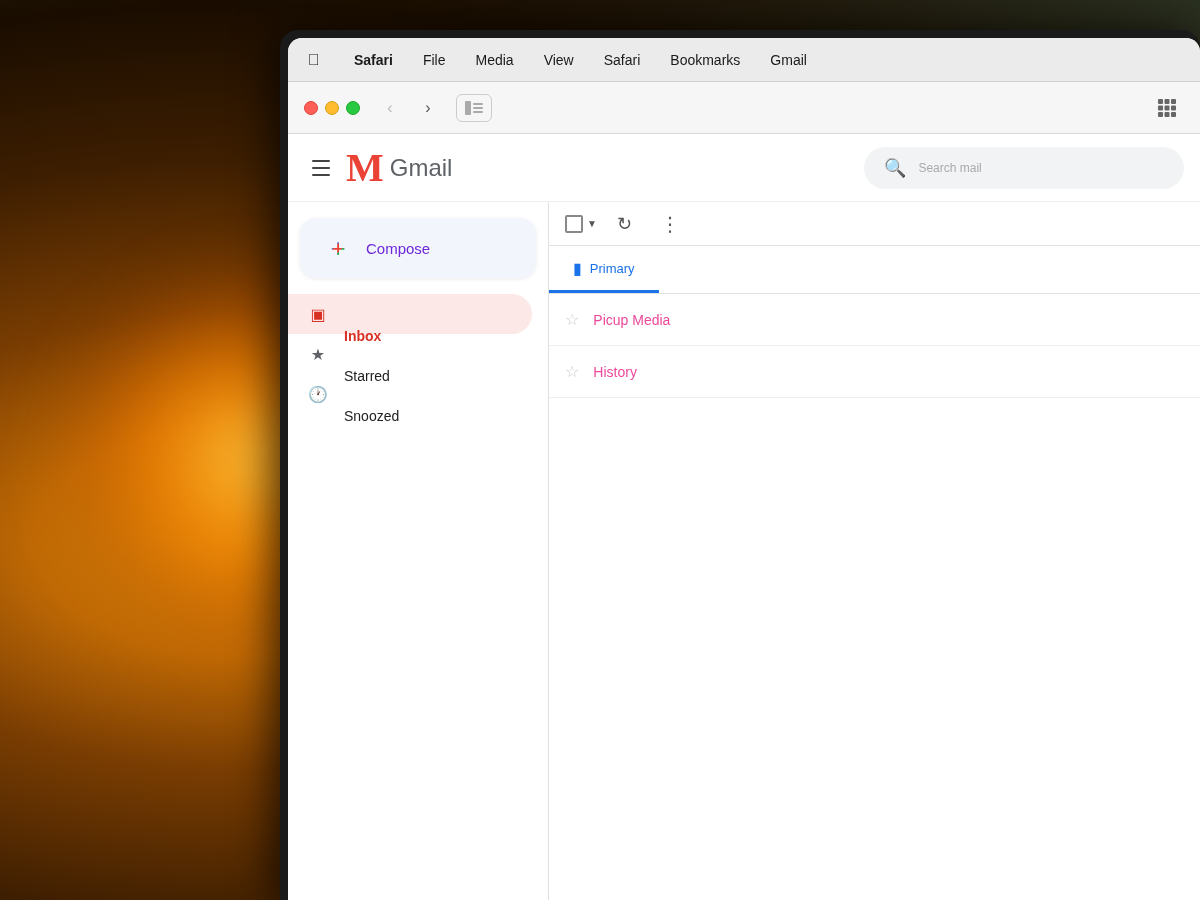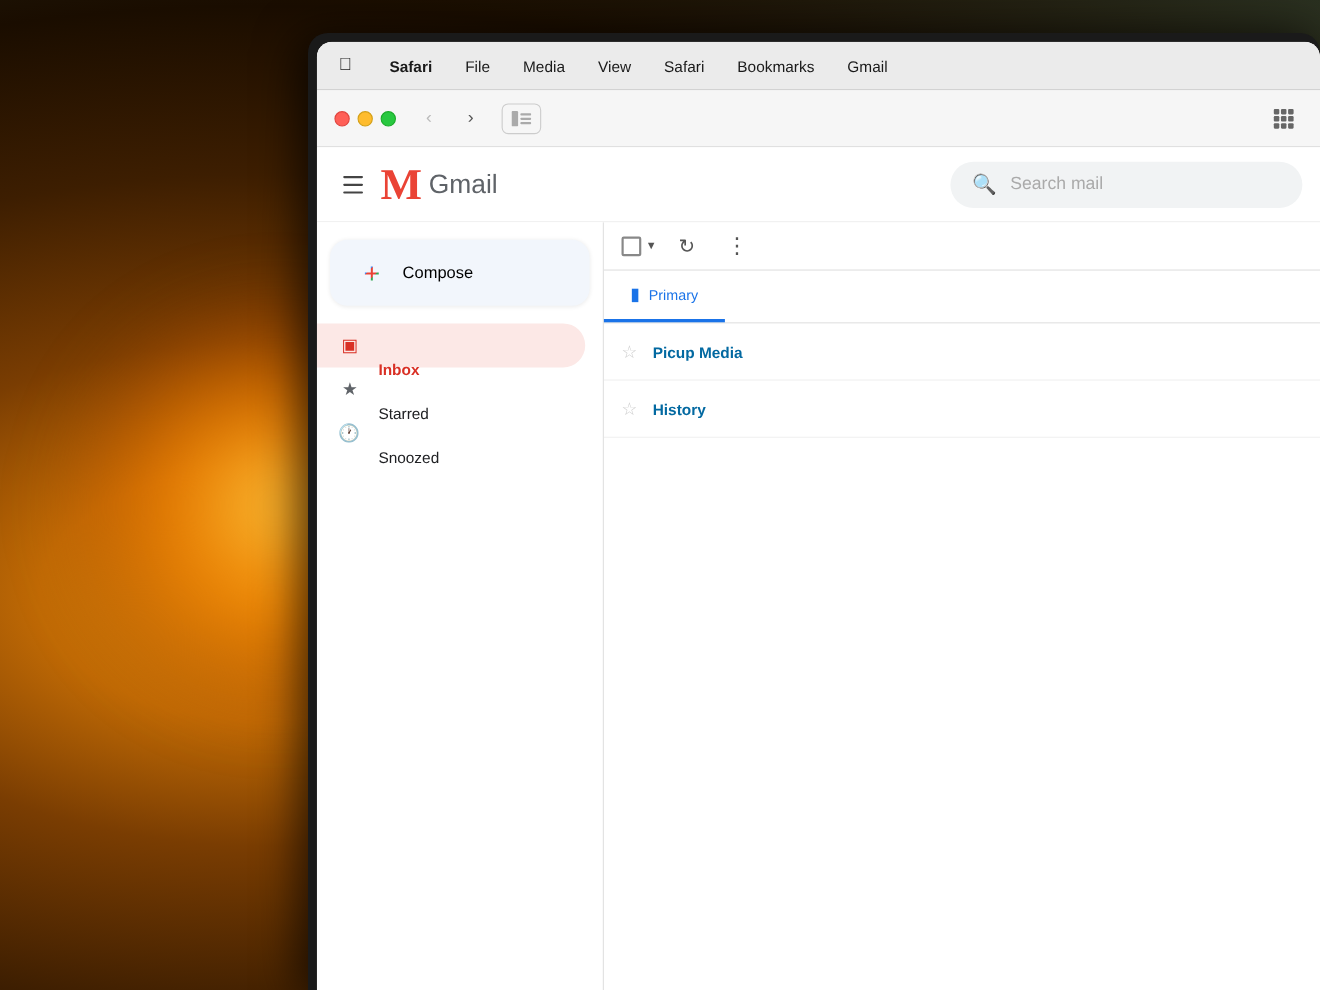--- a/index.html
+++ b/index.html
@@ -242,21 +242,21 @@
       min-width: 320px;
     }
 
     .search-icon {
       color: #666;
       font-size: 18px;
     }
 
     .search-input-text {
       color: #aaa;
-      font-size: 16px;
+      font-size: 12px;
       font-weight: 400;
     }
 
     
     .gmail-body {
       display: flex;
       flex: 1;
       overflow: hidden;
     }
 
@@ -296,21 +296,21 @@
       background: linear-gradient(135deg, #4285f4 0%, #4285f4 40%, #EA4335 40%, #EA4335 60%, #34A853 60%, #34A853 80%, #FBBC04 80%);
       -webkit-background-clip: text;
       -webkit-text-fill-color: transparent;
       background-clip: text;
       font-weight: 300;
     }
 
     .compose-label {
       font-size: 15px;
       font-weight: 500;
-      color: #000000;
+      color: #6d28d9;
     }
 
     .nav-item {
       display: flex;
       align-items: center;
       gap: 16px;
       padding: 8px 20px;
       cursor: pointer;
       border-radius: 0 20px 20px 0;
       margin-right: 16px;
@@ -439,22 +439,22 @@
     }
 
     .email-star {
       font-size: 16px;
       color: #ccc;
       cursor: pointer;
     }
 
     .email-sender {
       font-size: 14px;
-      font-weight: 700;
-      color: #0369a1;
+      font-weight: 400;
+      color: #ec4899;
       min-width: 140px;
       overflow: hidden;
       text-overflow: ellipsis;
       white-space: nowrap;
     }
 
   </style>
 </head>
 <body>
 

